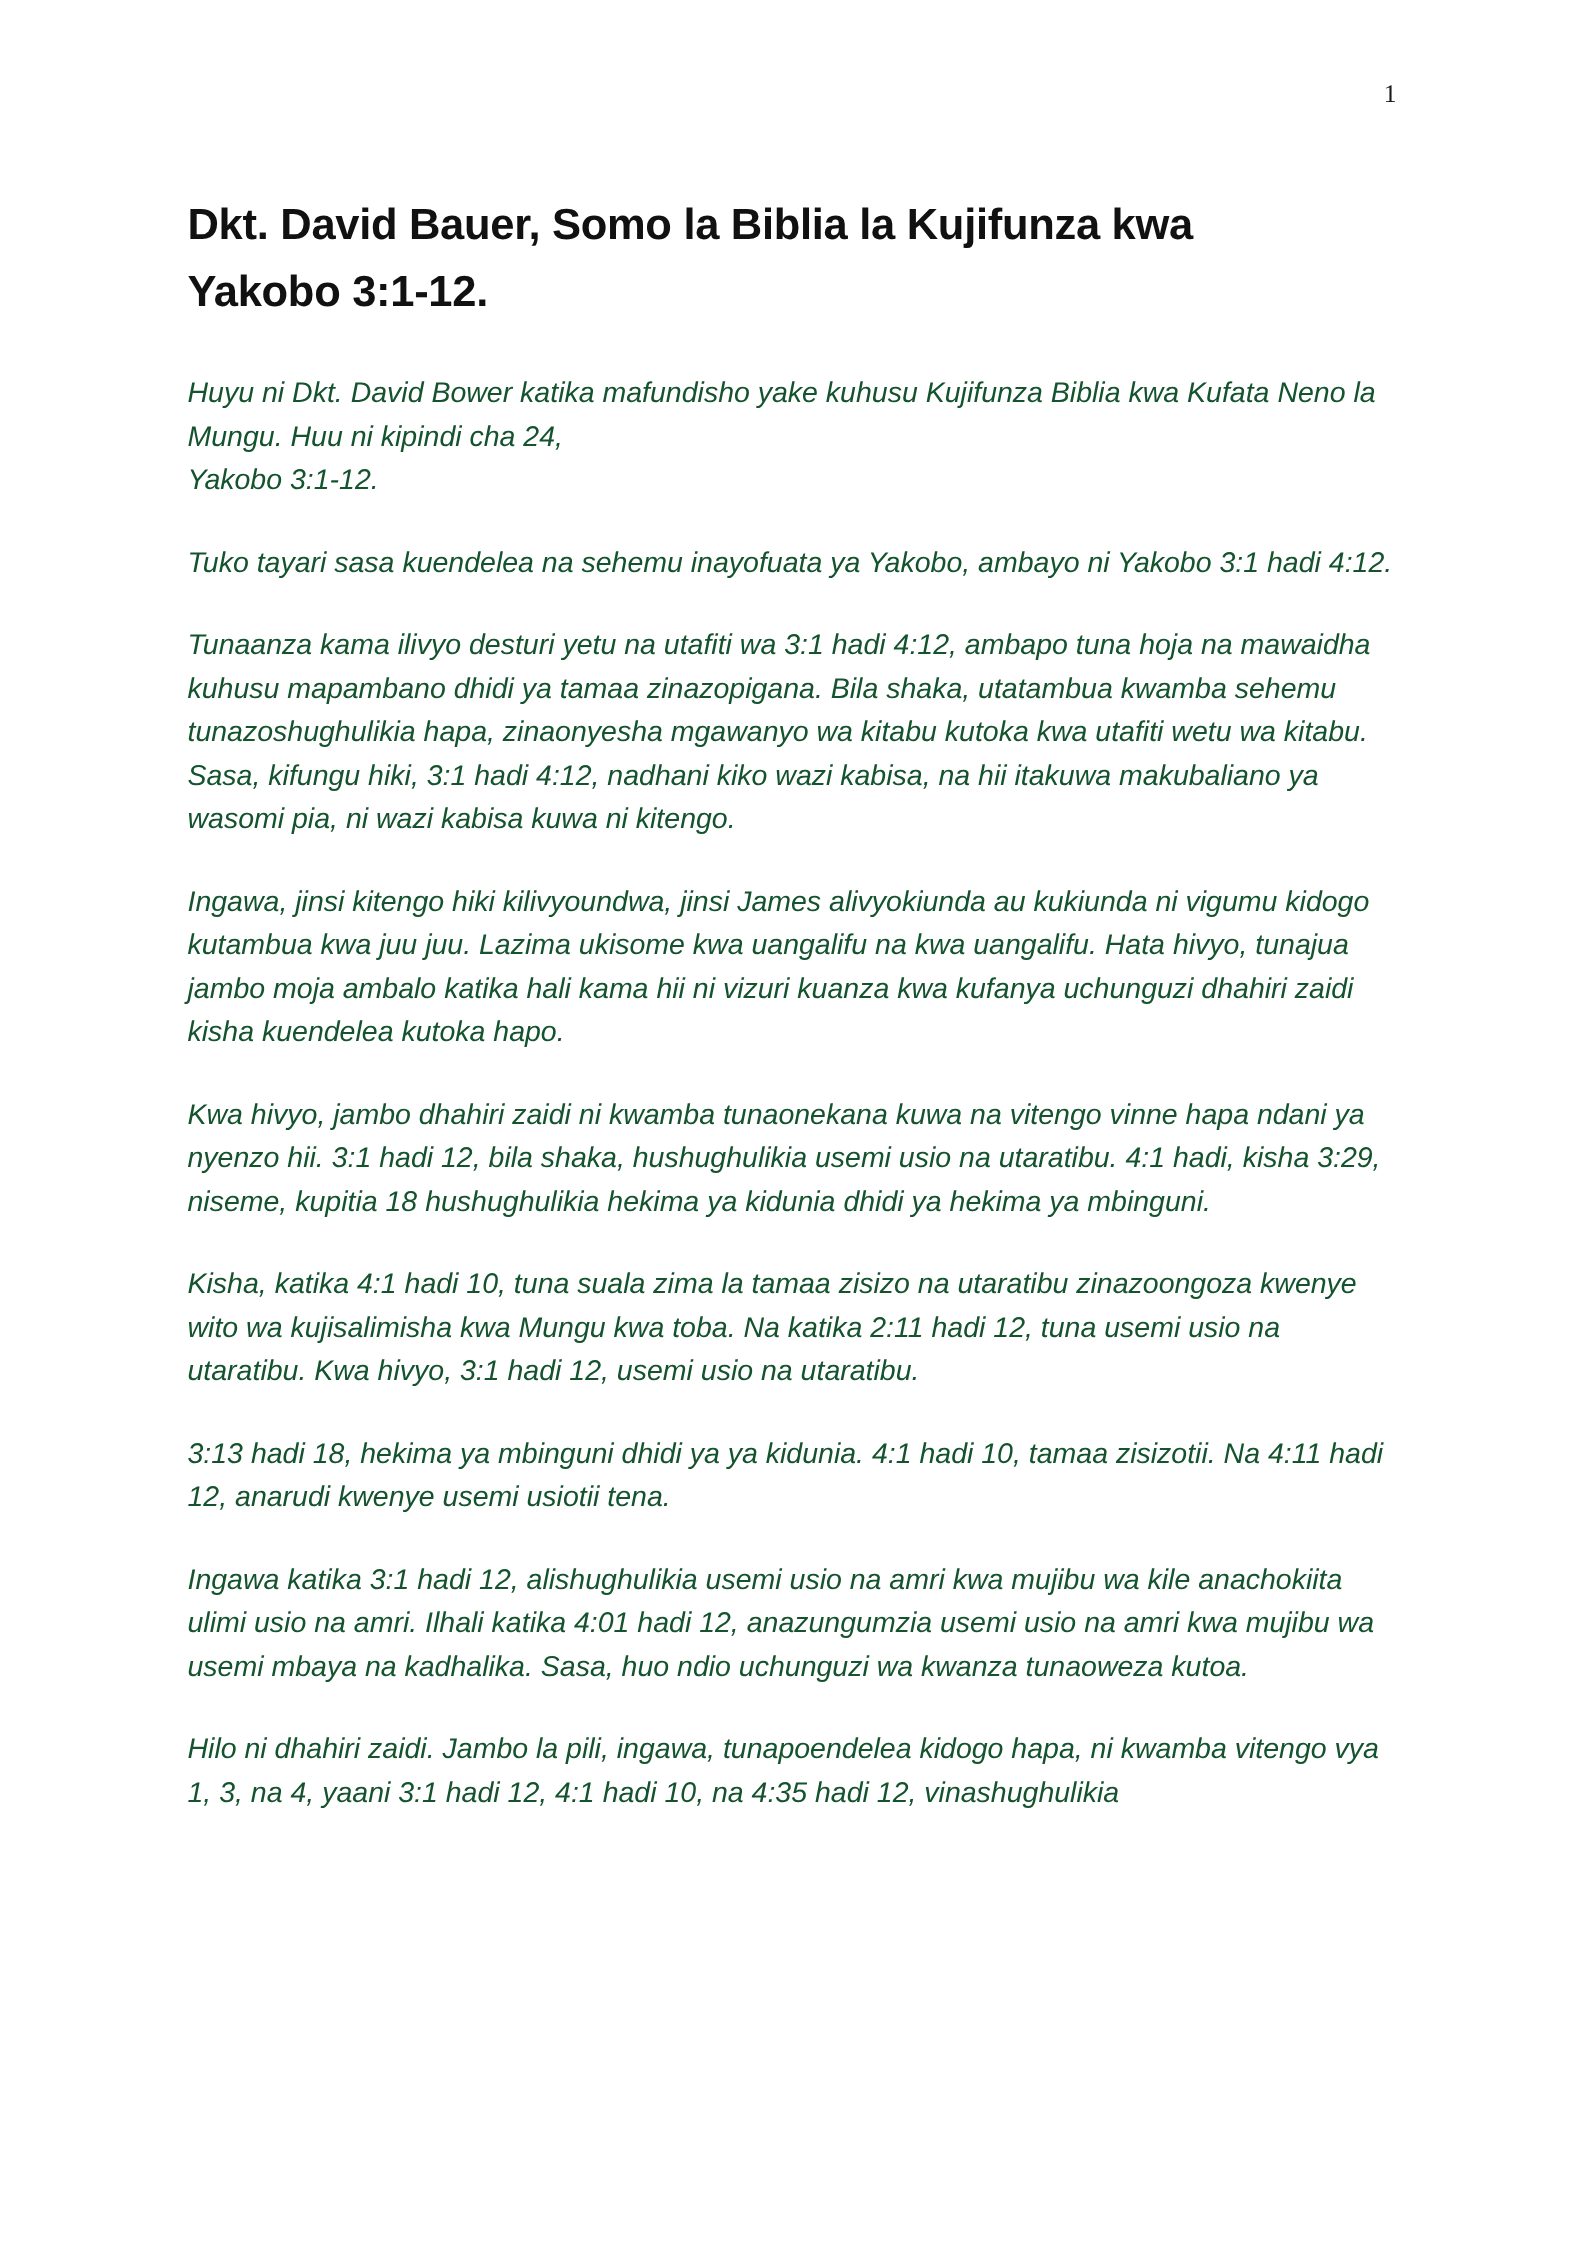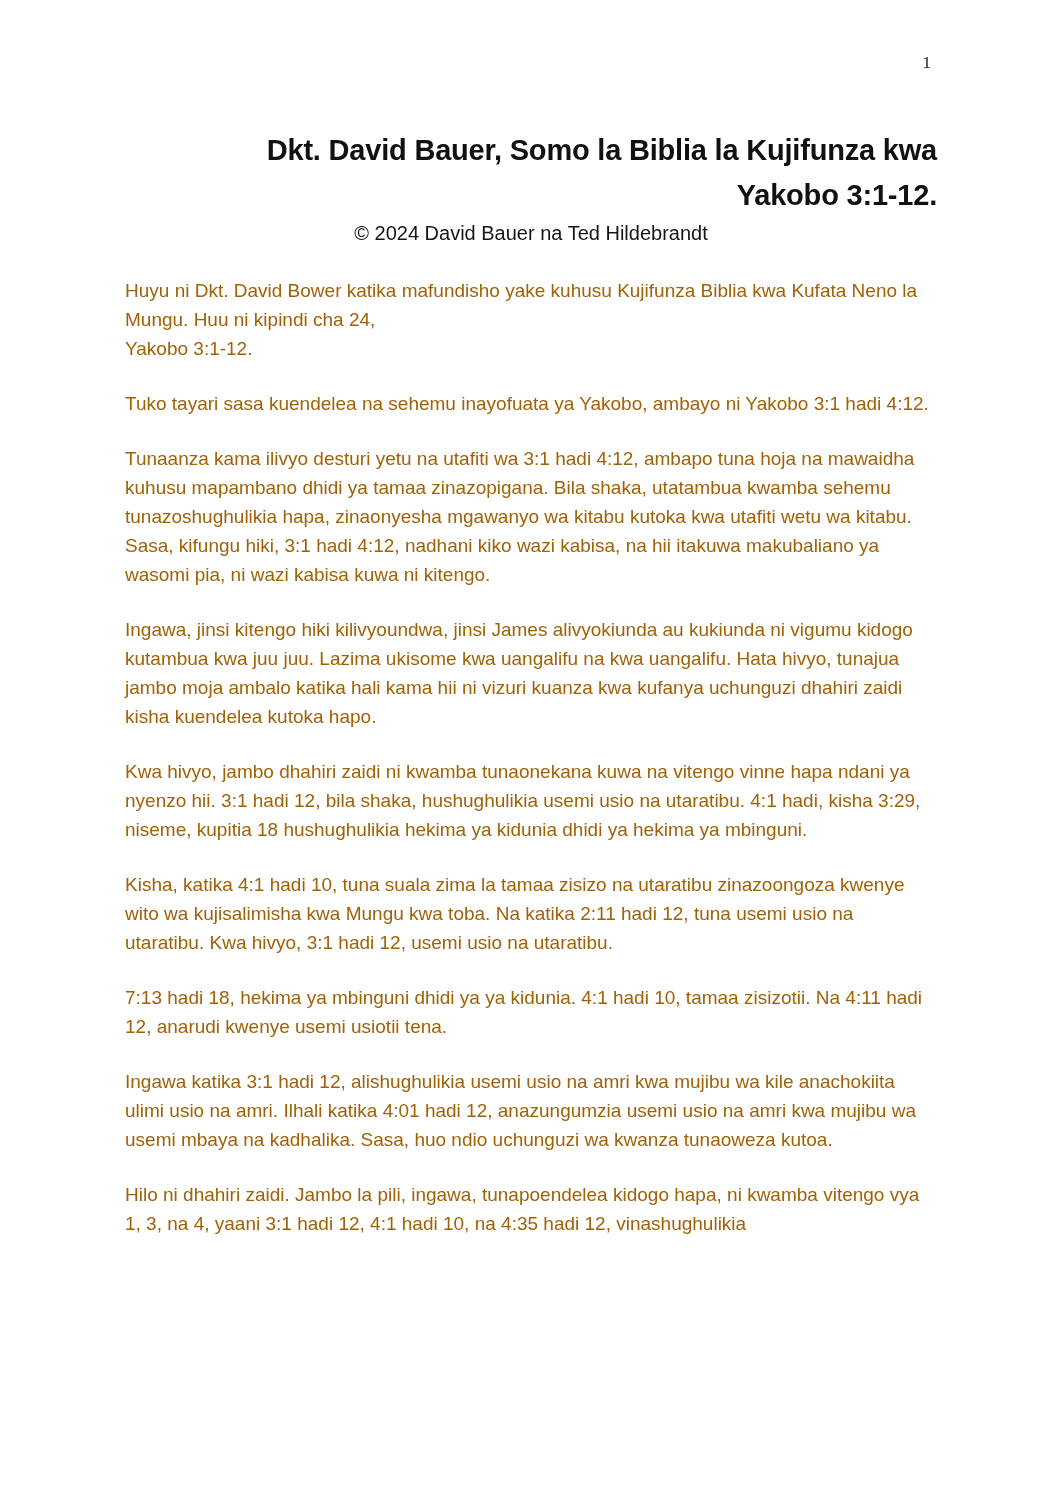--- a/index.html
+++ b/index.html
@@ -28,69 +28,69 @@
     margin-top: 52px;
     text-align: right;
     padding-right: 6px;
     font-family: "Liberation Serif", serif;
     font-size: 17px;
     line-height: 22px;
     color: #1a1a1a;
   }
   .title {
     margin: 54px 0 0 0;
-    text-align: right;
+    text-align: left;
     font-weight: 700;
     font-size: 29px;
     line-height: 45px;
     color: #111111;
     letter-spacing: -0.2px;
   }
   .title-line { display: block; }
   .copyright {
     margin-top: 2px;
     text-align: center;
     font-size: 20px;
     line-height: 26px;
     color: #161616;
   }
   .body-text {
     margin-top: 30px;
     font-size: 19px;
     line-height: 29px;
     text-align: left;
-    color: #a16207;
+    color: #14532d;
+    font-style: italic;
   }
   .body-text p {
     margin: 0 0 26px 0;
     white-space: pre-line;
   }
 </style>
 </head>
 <body>
 
 <div class="page">
   <div class="content">
 
     <div class="page-number">1</div>
 
     <h1 class="title">
       <span class="title-line">Dkt. David Bauer, Somo la Biblia la Kujifunza kwa</span>
       <span class="title-line">Yakobo 3:1-12.</span>
     </h1>
 
-    <div class="copyright">© 2024 David Bauer na Ted Hildebrandt</div>
 
     <div class="body-text">
       <p>Huyu ni Dkt. David Bower katika mafundisho yake kuhusu Kujifunza Biblia kwa Kufata Neno la Mungu. Huu ni kipindi cha 24,
 Yakobo 3:1-12.</p>
       <p>Tuko tayari sasa kuendelea na sehemu inayofuata ya Yakobo, ambayo ni Yakobo 3:1 hadi 4:12.</p>
       <p>Tunaanza kama ilivyo desturi yetu na utafiti wa 3:1 hadi 4:12, ambapo tuna hoja na mawaidha kuhusu mapambano dhidi ya tamaa zinazopigana. Bila shaka, utatambua kwamba sehemu tunazoshughulikia hapa, zinaonyesha mgawanyo wa kitabu kutoka kwa utafiti wetu wa kitabu. Sasa, kifungu hiki, 3:1 hadi 4:12, nadhani kiko wazi kabisa, na hii itakuwa makubaliano ya wasomi pia, ni wazi kabisa kuwa ni kitengo.</p>
       <p>Ingawa, jinsi kitengo hiki kilivyoundwa, jinsi James alivyokiunda au kukiunda ni vigumu kidogo kutambua kwa juu juu. Lazima ukisome kwa uangalifu na kwa uangalifu. Hata hivyo, tunajua jambo moja ambalo katika hali kama hii ni vizuri kuanza kwa kufanya uchunguzi dhahiri zaidi kisha kuendelea kutoka hapo.</p>
       <p>Kwa hivyo, jambo dhahiri zaidi ni kwamba tunaonekana kuwa na vitengo vinne hapa ndani ya nyenzo hii. 3:1 hadi 12, bila shaka, hushughulikia usemi usio na utaratibu. 4:1 hadi, kisha 3:29, niseme, kupitia 18 hushughulikia hekima ya kidunia dhidi ya hekima ya mbinguni.</p>
       <p>Kisha, katika 4:1 hadi 10, tuna suala zima la tamaa zisizo na utaratibu zinazoongoza kwenye wito wa kujisalimisha kwa Mungu kwa toba. Na katika 2:11 hadi 12, tuna usemi usio na utaratibu. Kwa hivyo, 3:1 hadi 12, usemi usio na utaratibu.</p>
-      <p>7:13 hadi 18, hekima ya mbinguni dhidi ya ya kidunia. 4:1 hadi 10, tamaa zisizotii. Na 4:11 hadi 12, anarudi kwenye usemi usiotii tena.</p>
+      <p>3:13 hadi 18, hekima ya mbinguni dhidi ya ya kidunia. 4:1 hadi 10, tamaa zisizotii. Na 4:11 hadi 12, anarudi kwenye usemi usiotii tena.</p>
       <p>Ingawa katika 3:1 hadi 12, alishughulikia usemi usio na amri kwa mujibu wa kile anachokiita ulimi usio na amri. Ilhali katika 4:01 hadi 12, anazungumzia usemi usio na amri kwa mujibu wa usemi mbaya na kadhalika. Sasa, huo ndio uchunguzi wa kwanza tunaoweza kutoa.</p>
       <p>Hilo ni dhahiri zaidi. Jambo la pili, ingawa, tunapoendelea kidogo hapa, ni kwamba vitengo vya 1, 3, na 4, yaani 3:1 hadi 12, 4:1 hadi 10, na 4:35 hadi 12, vinashughulikia</p>
     </div>
 
   </div>
 </div>
 
 </body></html>

